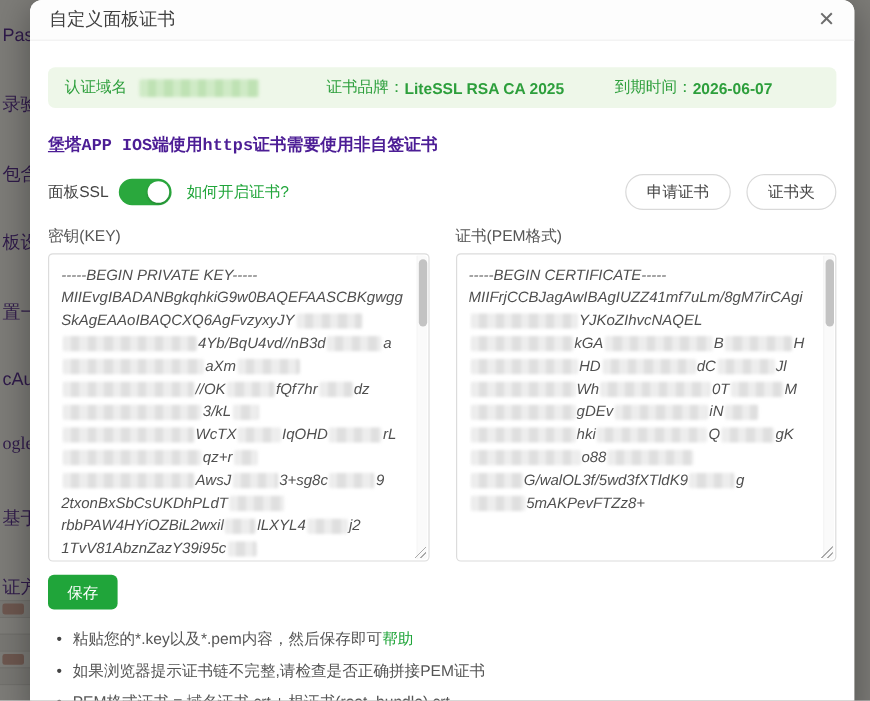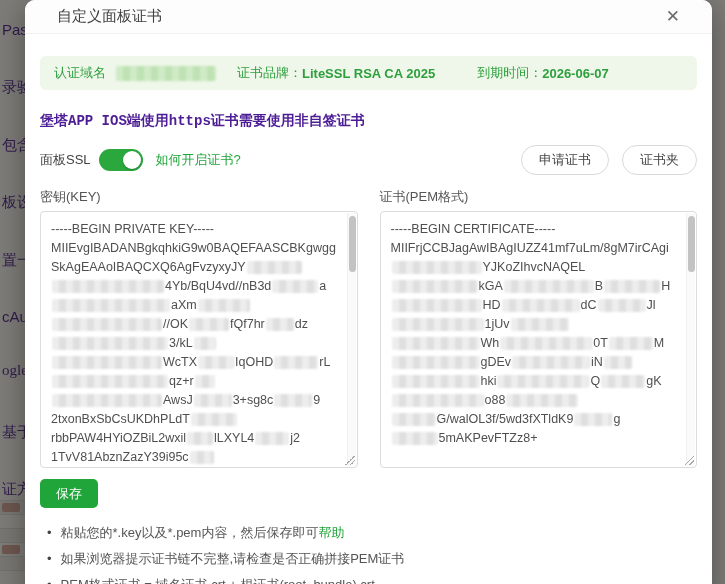--- a/index.html
+++ b/index.html
@@ -14,35 +14,35 @@
   .bg-row { height:14px; border-top:1px solid #e3e3e3; background:#f4f4f4; }
   .bg-row.alt { background:#fff; }
   .bg-row .chip { display:block; width:18px; height:9px; margin:2px 0 0 2px;
                   background:#dba9a0; border-radius:2px; }
   .overlay { position:absolute; inset:0; background:rgba(26,25,18,0.57); }
 
   
   .modal { position:absolute; left:25px; top:0; width:687px; height:600px;
            background:#fff; border-radius:10px 10px 0 0;
            box-shadow:0 6px 30px rgba(0,0,0,.35); overflow:hidden; }
-  .modal-header { height:34px; display:flex; align-items:center; padding:0 32px;
+  .modal-header { height:34px; display:flex; align-items:center; padding:0 16px;
                   background:#fdfdfd; border-bottom:1px solid #f0f0f0; }
   .modal-title { font-size:15px; color:#404040; }
   .close-btn { margin-left:auto; font-size:17px; color:#6d6d6d; cursor:pointer; line-height:1; }
   .modal-body { padding:22px 15px 0 15px; }
 
   
   .info-bar { height:34px; background:#eef7e9; border-radius:6px; display:flex;
               align-items:center; padding:0 14px; font-size:13px; color:#2d9f3c; }
   .info-bar b { font-weight:bold; }
   .chip-blur { display:inline-block; vertical-align:middle; height:15px; width:100px;
                margin-left:10px; border-radius:2px; filter:blur(1.3px);
                background:repeating-linear-gradient(90deg,#cfeac6 0 7px,#bfe2b4 7px 14px),
                           repeating-linear-gradient(0deg,rgba(255,255,255,.55) 0 5px,rgba(0,0,0,.03) 5px 10px); }
-  .grp-brand { margin-left:21px; } .grp-exp { margin-left:42px; }
+  .grp-brand { margin-left:56px; } .grp-exp { margin-left:42px; }
 
   .notice { margin-top:22px; font-size:14px; font-weight:bold; color:#4c1d95;font-family:Liberation Mono, monospace; }
 
   
   .ssl-row { display:flex; align-items:center; margin-top:15px; height:30px; }
   .ssl-label { font-size:13px; color:#424242; }
   .toggle { position:relative; width:44px; height:22px; border-radius:11px;
             background:#2aa83d; margin-left:8px; cursor:pointer; }
   .toggle .knob { position:absolute; top:2px; right:2px; width:18px; height:18px;
                   border-radius:50%; background:#fff; box-shadow:0 1px 2px rgba(0,0,0,.25); }
@@ -52,21 +52,21 @@
                  border:1px solid #d9d9d9; border-radius:15px; font-size:13px;
                  color:#454545; cursor:pointer; font-family:inherit; }
 
   
   .cols { display:flex; gap:22px; margin-top:13px; }
   .col { flex:1; min-width:0; }
   .col-label { font-size:13px; color:#555; margin-bottom:5px; }
   .ta { position:relative; height:257px; border:1px solid #dcdcdc; border-radius:4px;
         background:#fff; overflow:hidden; padding:8px 14px 0 10px; font-size:12.5px;
         color:#4f4f4f; line-height:19px; white-space:nowrap; cursor:text; }
-  .cert-line { height:19px; overflow:hidden; }
+  .cert-line { height:19px; overflow:hidden;font-style:italic; }
   .blur-chip { display:inline-block; vertical-align:middle; height:13px; margin:0 1px;
                border-radius:2px; filter:blur(1.2px);
                background:repeating-linear-gradient(90deg,#ededed 0 7px,#dfdfdf 7px 14px),
                           repeating-linear-gradient(0deg,rgba(255,255,255,.5) 0 5px,rgba(0,0,0,.04) 5px 10px); }
   .ta-scroll { position:absolute; top:1px; right:1px; bottom:1px; width:9px;
                background:#fafafa; border-left:1px solid #f0f0f0; border-radius:0 3px 3px 0; }
   .ta-thumb { position:absolute; top:4px; right:1px; width:7px; height:56px;
               border-radius:4px; background:#c3c3c3; }
   .ta-resize { position:absolute; right:2px; bottom:2px; width:10px; height:10px;
                background:linear-gradient(135deg, transparent 0 50%, #a9a9a9 50% 58%,
@@ -167,21 +167,20 @@
             </div>
         </div>
         <div class="col">
           <div class="col-label">证书(PEM格式)</div>
           <div class="ta">
               <div class="cert-line"><span>-----BEGIN CERTIFICATE-----</span></div>
               <div class="cert-line"><span>MIIFrjCCBJagAwIBAgIUZZ41mf7uLm/8gM7irCAgi</span></div>
               <div class="cert-line"><span class="blur-chip" style="width: 90px;"></span><span>YJKoZIhvcNAQEL</span></div>
               <div class="cert-line"><span class="blur-chip" style="width: 86px;"></span><span>kGA</span><span class="blur-chip" style="width: 90px;"></span><span>B</span><span class="blur-chip" style="width: 56px;"></span><span>H</span></div>
               <div class="cert-line"><span class="blur-chip" style="width: 90px;"></span><span>HD</span><span class="blur-chip" style="width: 78px;"></span><span>dC</span><span class="blur-chip" style="width: 48px;"></span><span>Jl</span></div>
-              <div class="cert-line"><span class="blur-chip" style="width: 92px;"></span><span>1jUv</span><span class="blur-chip" style="width: 58px;"></span></div>
               <div class="cert-line"><span class="blur-chip" style="width: 88px;"></span><span>Wh</span><span class="blur-chip" style="width: 92px;"></span><span>0T</span><span class="blur-chip" style="width: 44px;"></span><span>M</span></div>
               <div class="cert-line"><span class="blur-chip" style="width: 88px;"></span><span>gDEv</span><span class="blur-chip" style="width: 78px;"></span><span>iN</span><span class="blur-chip" style="width: 28px;"></span></div>
               <div class="cert-line"><span class="blur-chip" style="width: 88px;"></span><span>hki</span><span class="blur-chip" style="width: 92px;"></span><span>Q</span><span class="blur-chip" style="width: 44px;"></span><span>gK</span></div>
               <div class="cert-line"><span class="blur-chip" style="width: 92px;"></span><span>o88</span><span class="blur-chip" style="width: 72px;"></span></div>
               <div class="cert-line"><span class="blur-chip" style="width: 44px;"></span><span>G/walOL3f/5wd3fXTldK9</span><span class="blur-chip" style="width: 38px;"></span><span>g</span></div>
               <div class="cert-line"><span class="blur-chip" style="width: 46px;"></span><span>5mAKPevFTZz8+</span></div>
               <div class="cert-line"></div>
               <div class="ta-scroll"></div>
               <div class="ta-thumb"></div>
               <div class="ta-resize"></div>

